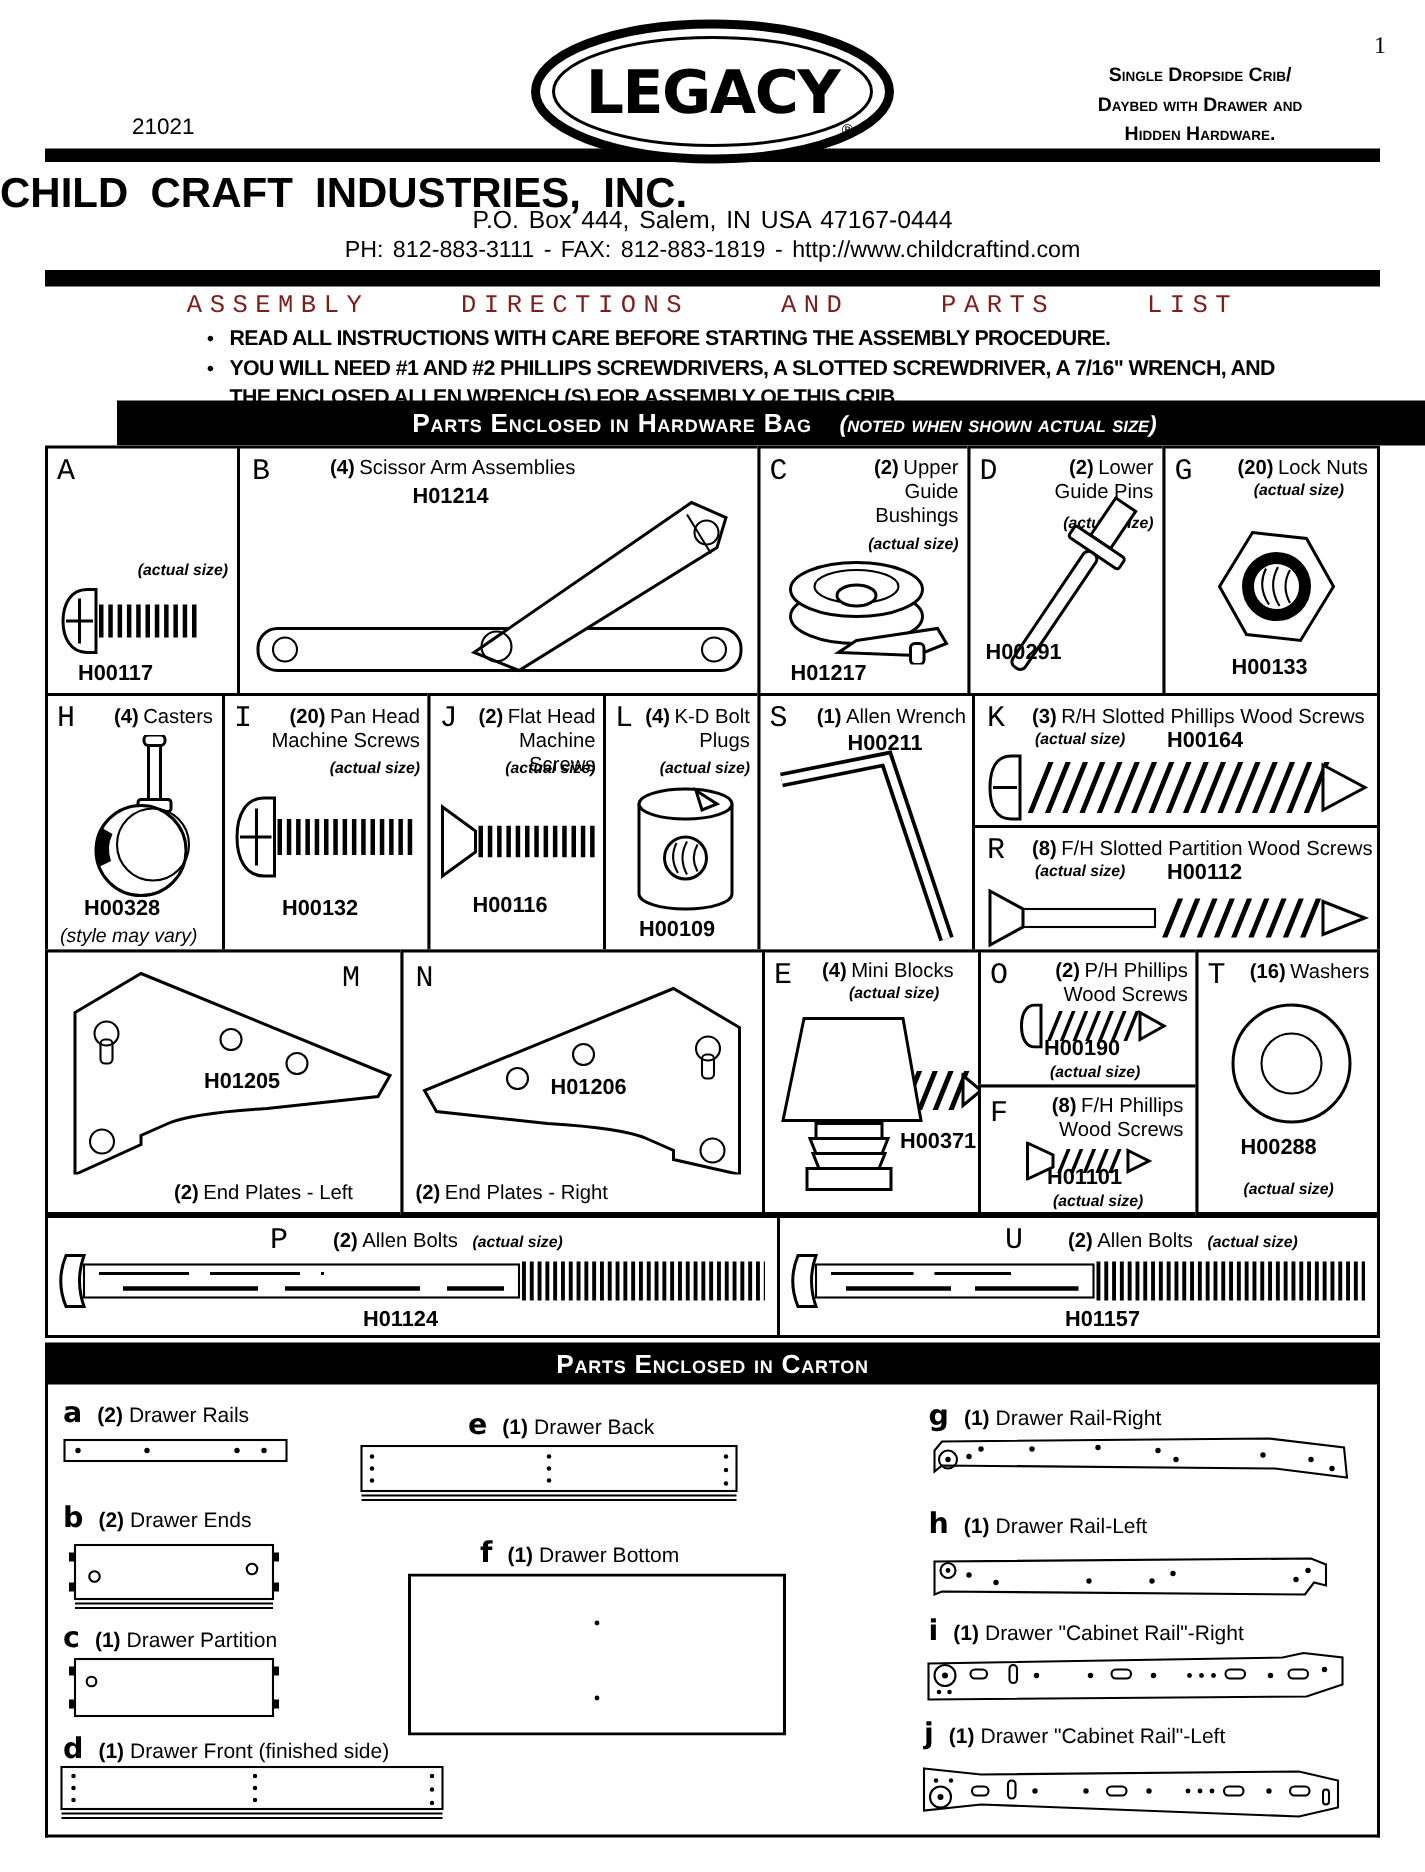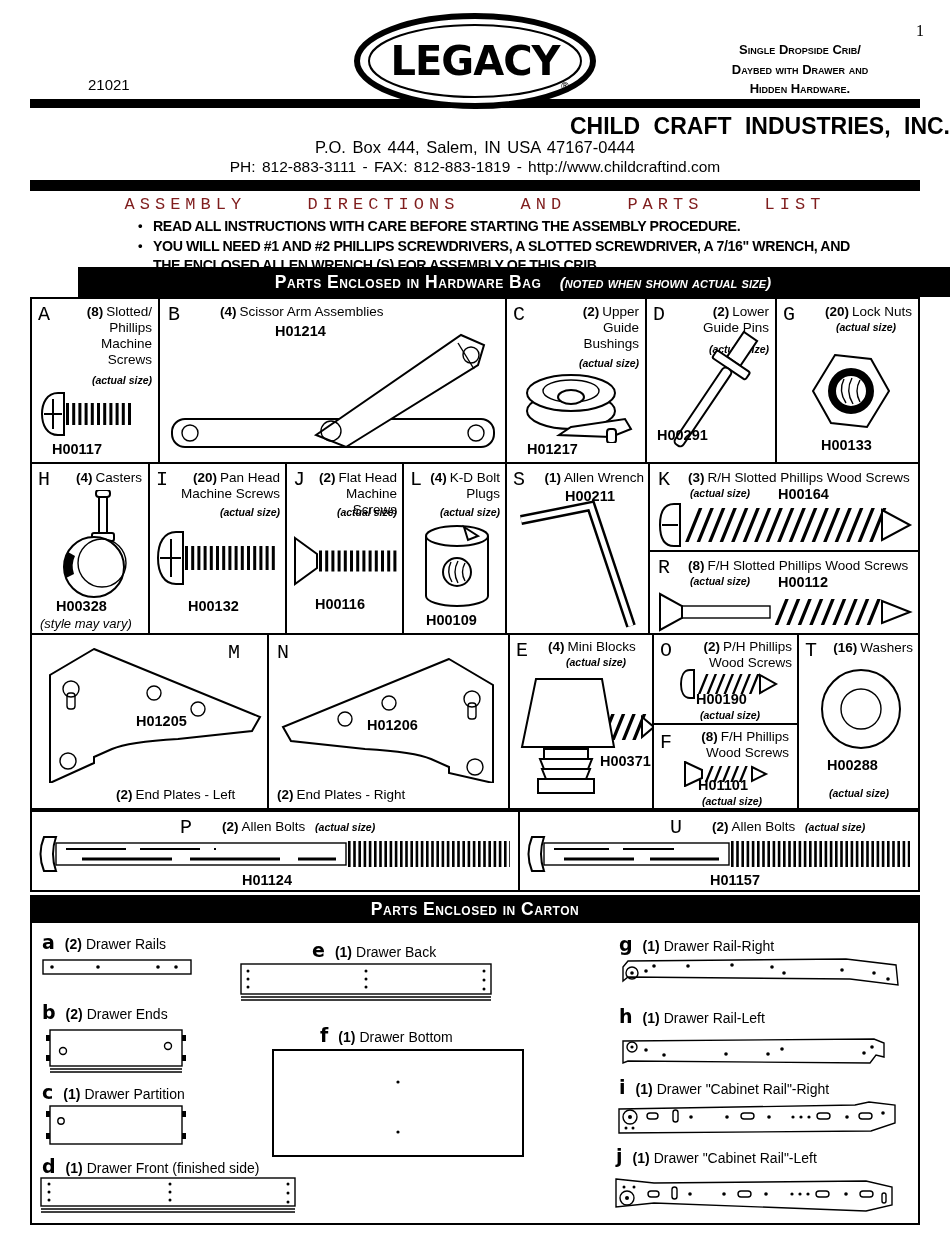--- a/index.html
+++ b/index.html
@@ -5,21 +5,21 @@
   html,body{margin:0;padding:0;background:#e8e8e8;}
   #page{position:relative;width:950px;height:1248px;background:#fff;font-family:"Liberation Sans",sans-serif;color:#000;overflow:hidden;}
   .abs{position:absolute;}
   .bar{position:absolute;left:30px;width:890px;background:#000;}
   
   .doc-code{font-size:23px;font-weight:bold;letter-spacing:-0.5px;}
   .file-name{font-size:15px;margin-left:10px;}
   .doc-num{font-size:15px;}
   .product{font-size:13px;font-weight:bold;font-variant:small-caps;text-align:center;line-height:1.5;}
   .page-num{font-family:"Liberation Serif",serif;font-size:16px;}
-  .co-name{font-size:23px;font-weight:bold;word-spacing:7px;text-align:right;}
+  .co-name{font-size:28px;font-weight:bold;word-spacing:7px;text-align:left;}
   .co-line{font-size:16.5px;text-align:center;word-spacing:2px;}
   
   .dir-title{font-family:"Liberation Mono",monospace;font-size:17px;letter-spacing:5px;word-spacing:46px;text-align:center;white-space:nowrap;color:#7f1d1d;}
   .bullet-item{position:relative;padding-left:17px;font-size:14.2px;font-weight:bold;letter-spacing:-0.4px;line-height:1.35;margin-bottom:1px;}
   .bullet-item::before{content:"•";position:absolute;left:2px;top:0;font-size:13px;}
   
   .banner{position:absolute;left:30px;width:890px;background:#000;color:#fff;text-align:center;font-variant:small-caps;font-weight:bold;}
   .banner .bmain{font-size:17.5px;letter-spacing:0.5px;}
   .banner .bnote{font-size:15.5px;font-style:italic;margin-left:14px;}
   
@@ -78,23 +78,20 @@
 
   <div class="banner" style="top:267px;height:30px;line-height:30px;margin-left:48px;">
     <span class="bmain">Parts Enclosed in Hardware Bag</span>
     <span class="bnote">(noted when shown actual size)</span>
   </div>
 
   <div class="abs" style="left:30px;top:297px;width:890px;height:596px;">
 
     <div class="cell" style="left:0;top:0;width:130px;height:167px;">
       <span class="letter" style="left:6px;top:6px;">A</span>
-      <div class="plabel tr" style="right:6px;top:5px;width:90px;">
-        <span class="qty">(8)</span><span>Slotted/ Phillips Machine Screws</span>
-      </div>
       <span class="asize" style="right:6px;top:75px;">(actual size)</span>
       <svg style="left:8px;top:92px;" width="100" height="46" viewBox="0 0 100 46">
         <path class="shape" d="M18,2 C7,2 2,12 2,23 C2,34 7,44 18,44 L24,44 L24,2 Z"></path>
         <line x1="4" y1="23" x2="22" y2="23" stroke="#000" stroke-width="2"></line>
         <line x1="13" y1="8" x2="13" y2="38" stroke="#000" stroke-width="2"></line>
         <line x1="26" y1="23" x2="92" y2="23" stroke="#000" stroke-width="22" stroke-dasharray="3 3.2"></line>
       </svg>
       <span class="pnum" style="left:20px;top:142px;">H00117</span>
     </div>
 
@@ -250,21 +247,21 @@
         <g transform="skewX(-22)" transform-origin="0 23">
           <line x1="34" y1="23" x2="222" y2="23" stroke="#000" stroke-width="34" stroke-dasharray="3.5 8"></line>
         </g>
         <polygon class="shape" points="224,8 252,23 224,38" stroke-width="1.5"></polygon>
       </svg>
     </div>
 
     <div class="cell" style="left:618px;top:253px;width:272px;height:85px;">
       <span class="letter" style="left:8px;top:6px;">R</span>
       <div class="plabel" style="left:38px;top:6px;">
-        <span class="qty">(8)</span><span>F/H Slotted Phillips Wood Screws</span>
+        <span class="qty">(8)</span><span>F/H Slotted Partition Wood Screws</span>
       </div>
       <span class="asize" style="left:40px;top:23px;">(actual size)</span>
       <span class="pnum" style="left:128px;top:22px;">H00112</span>
       <svg style="left:8px;top:40px;" width="256" height="40" viewBox="0 0 256 40">
         <polygon class="shape" points="2,2 24,14 24,26 2,38"></polygon>
         <rect class="thin" x="24" y="14" width="88" height="12"></rect>
         <g transform="skewX(-22)" transform-origin="0 20">
           <line x1="122" y1="20" x2="222" y2="20" stroke="#000" stroke-width="26" stroke-dasharray="3.5 8"></line>
         </g>
         <polygon class="shape" points="224,9 252,20 224,31" stroke-width="1.5"></polygon>

